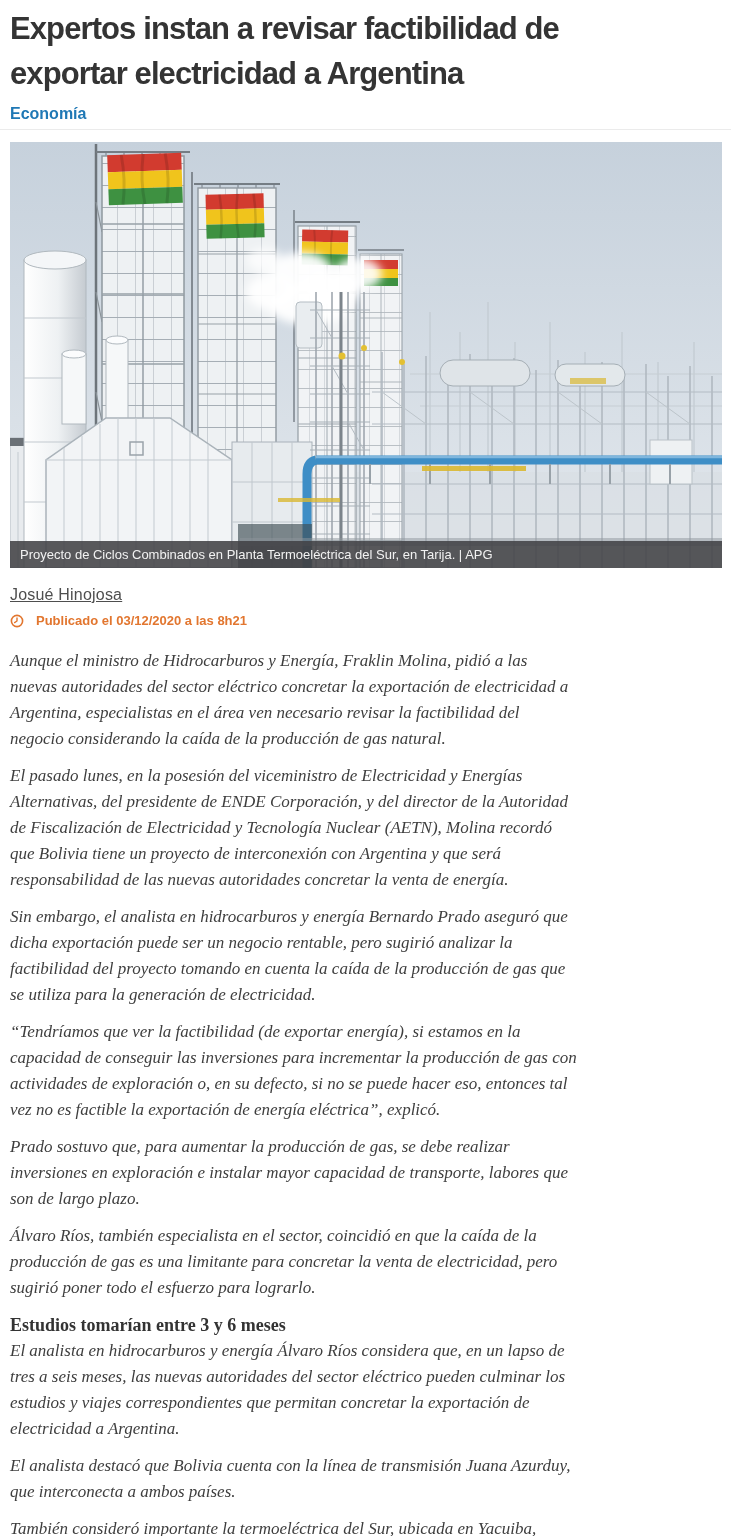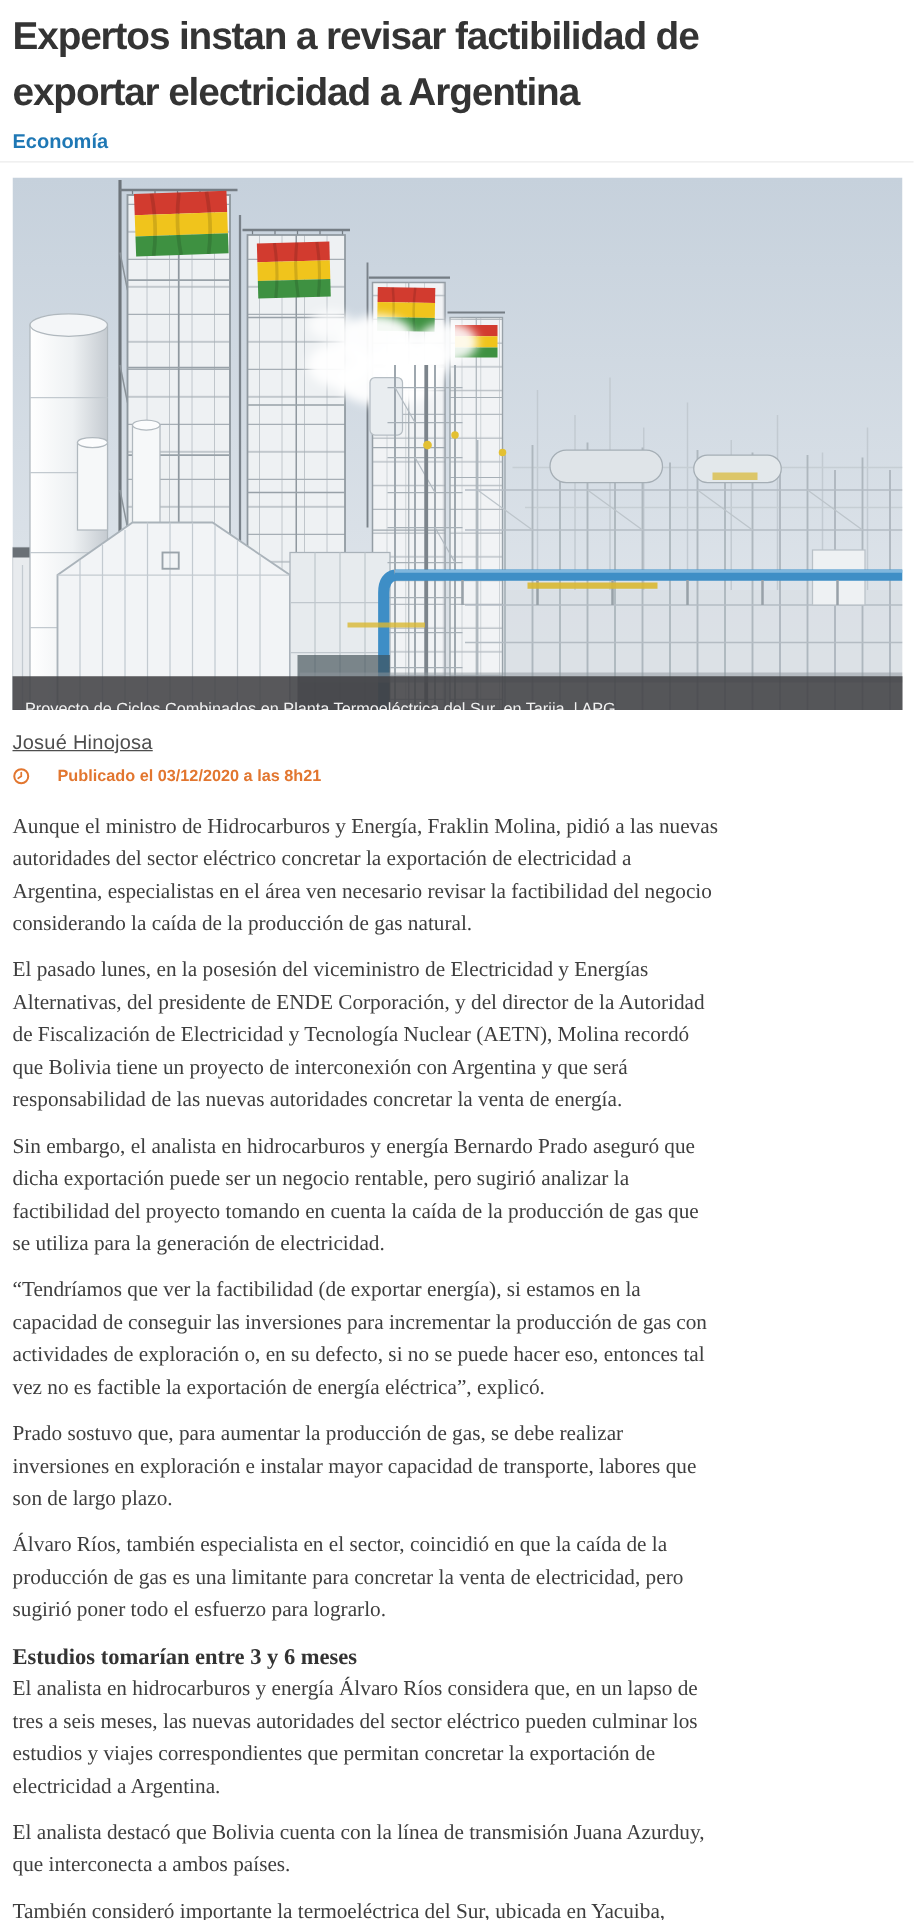--- a/index.html
+++ b/index.html
@@ -14,35 +14,35 @@
     display:inline-block; color:#1f78b5; font-weight:700; font-size:16px;
     text-decoration:none; margin-bottom:6px;
   }
   .divider { border-bottom:1px solid #ebebeb; width:731px; }
 
   figure.hero { margin:12px 0 0; position:relative; width:712px; }
   svg.hero-svg { display:block; width:712px; height:426px; }
   figcaption.caption {
     position:absolute; left:0; right:0; bottom:0; height:27px; line-height:27px;
     background:rgba(66,66,69,0.88); color:#f2f2f2; font-size:13px;
-    padding:12px 10px; box-sizing:border-box; white-space:nowrap; overflow:hidden;
+    padding:0 10px; box-sizing:border-box; white-space:nowrap; overflow:hidden;
   }
 
   .author { margin-top:18px; font-size:16px; color:#4e4e4e; font-weight:500; letter-spacing:.2px;text-decoration:underline; }
   .published {
     margin-top:9px; color:#e2762f; font-size:13px; font-weight:600;
-    display:flex; align-items:center; gap:22px;
+    display:flex; align-items:center; gap:12px;
   }
   .published svg { display:block; }
 
   .body {
     margin-top:20px; font-family:"Liberation Serif","DejaVu Serif",serif;
     font-size:17px; line-height:26px; color:#3e3e3e;
   }
-  .body p { margin:0 0 11px; }
+  .body p { margin:0 0 11px;font-style:italic; }
   h2.sub {
     font-family:"Liberation Serif","DejaVu Serif",serif; font-size:18px;
     font-weight:700; color:#333333; margin:4px 0 0;
   }
 </style>
 </head>
 <body>
 
 <div class="page">
   <div class="content">

